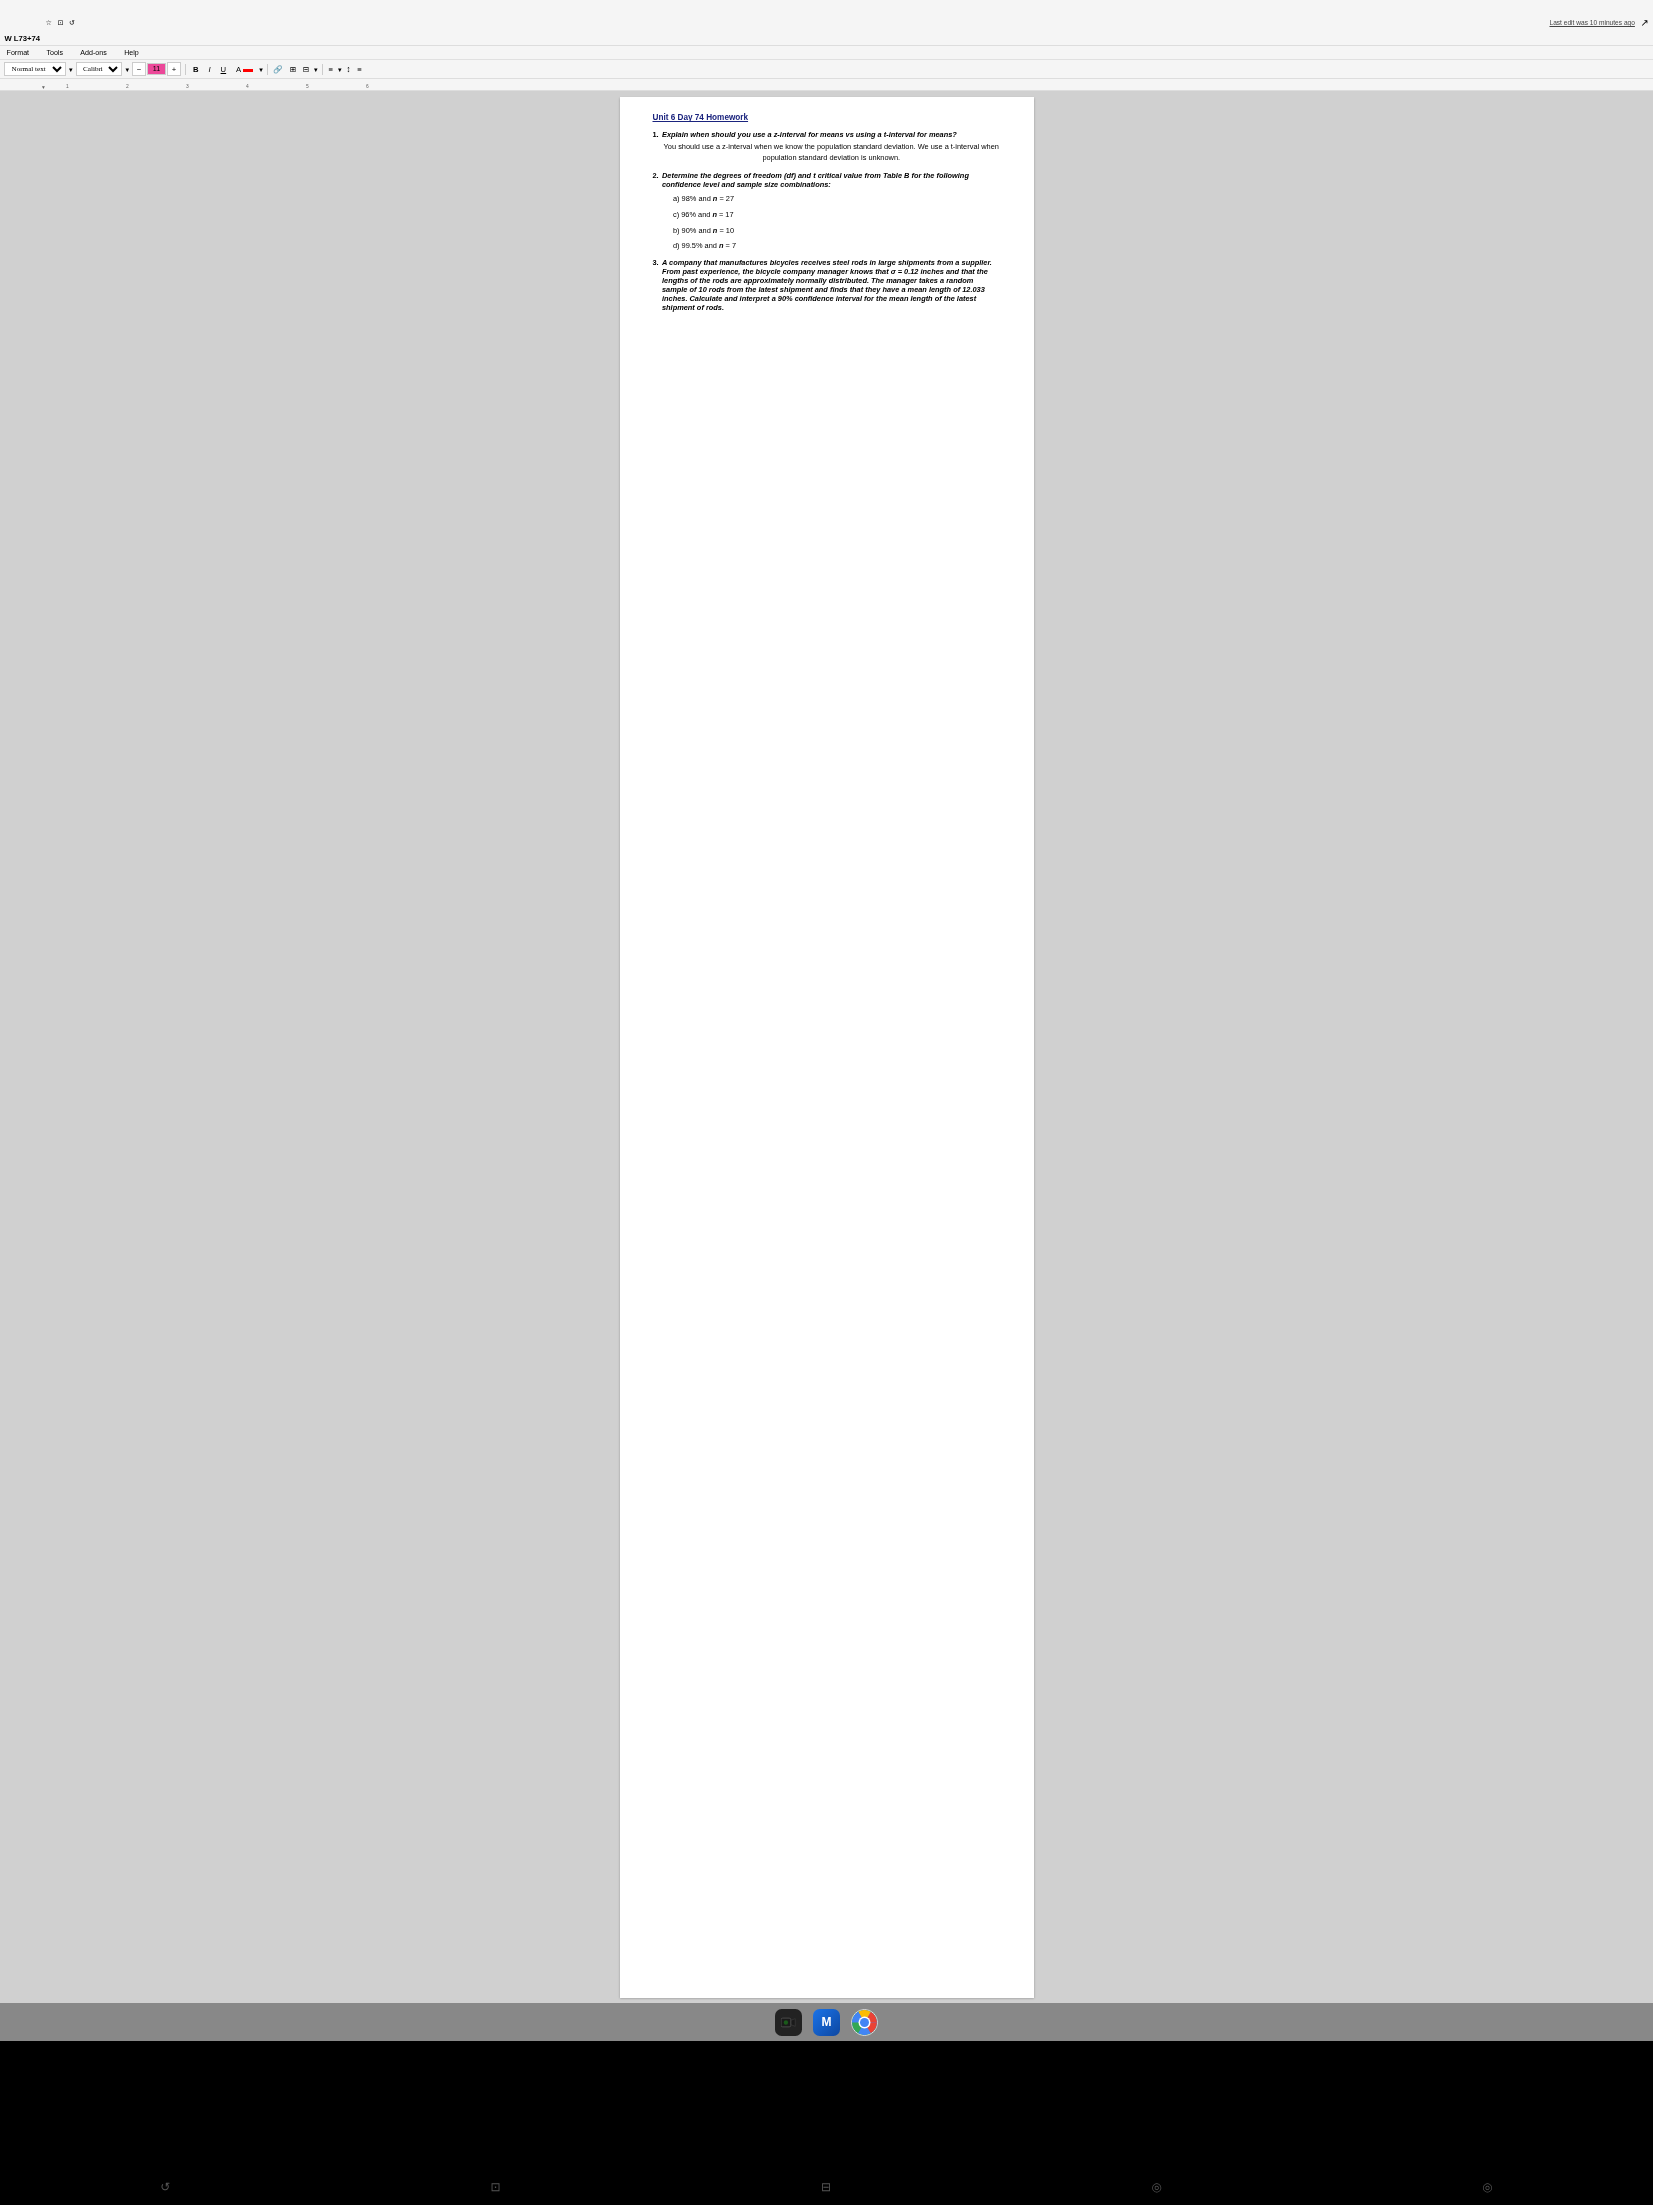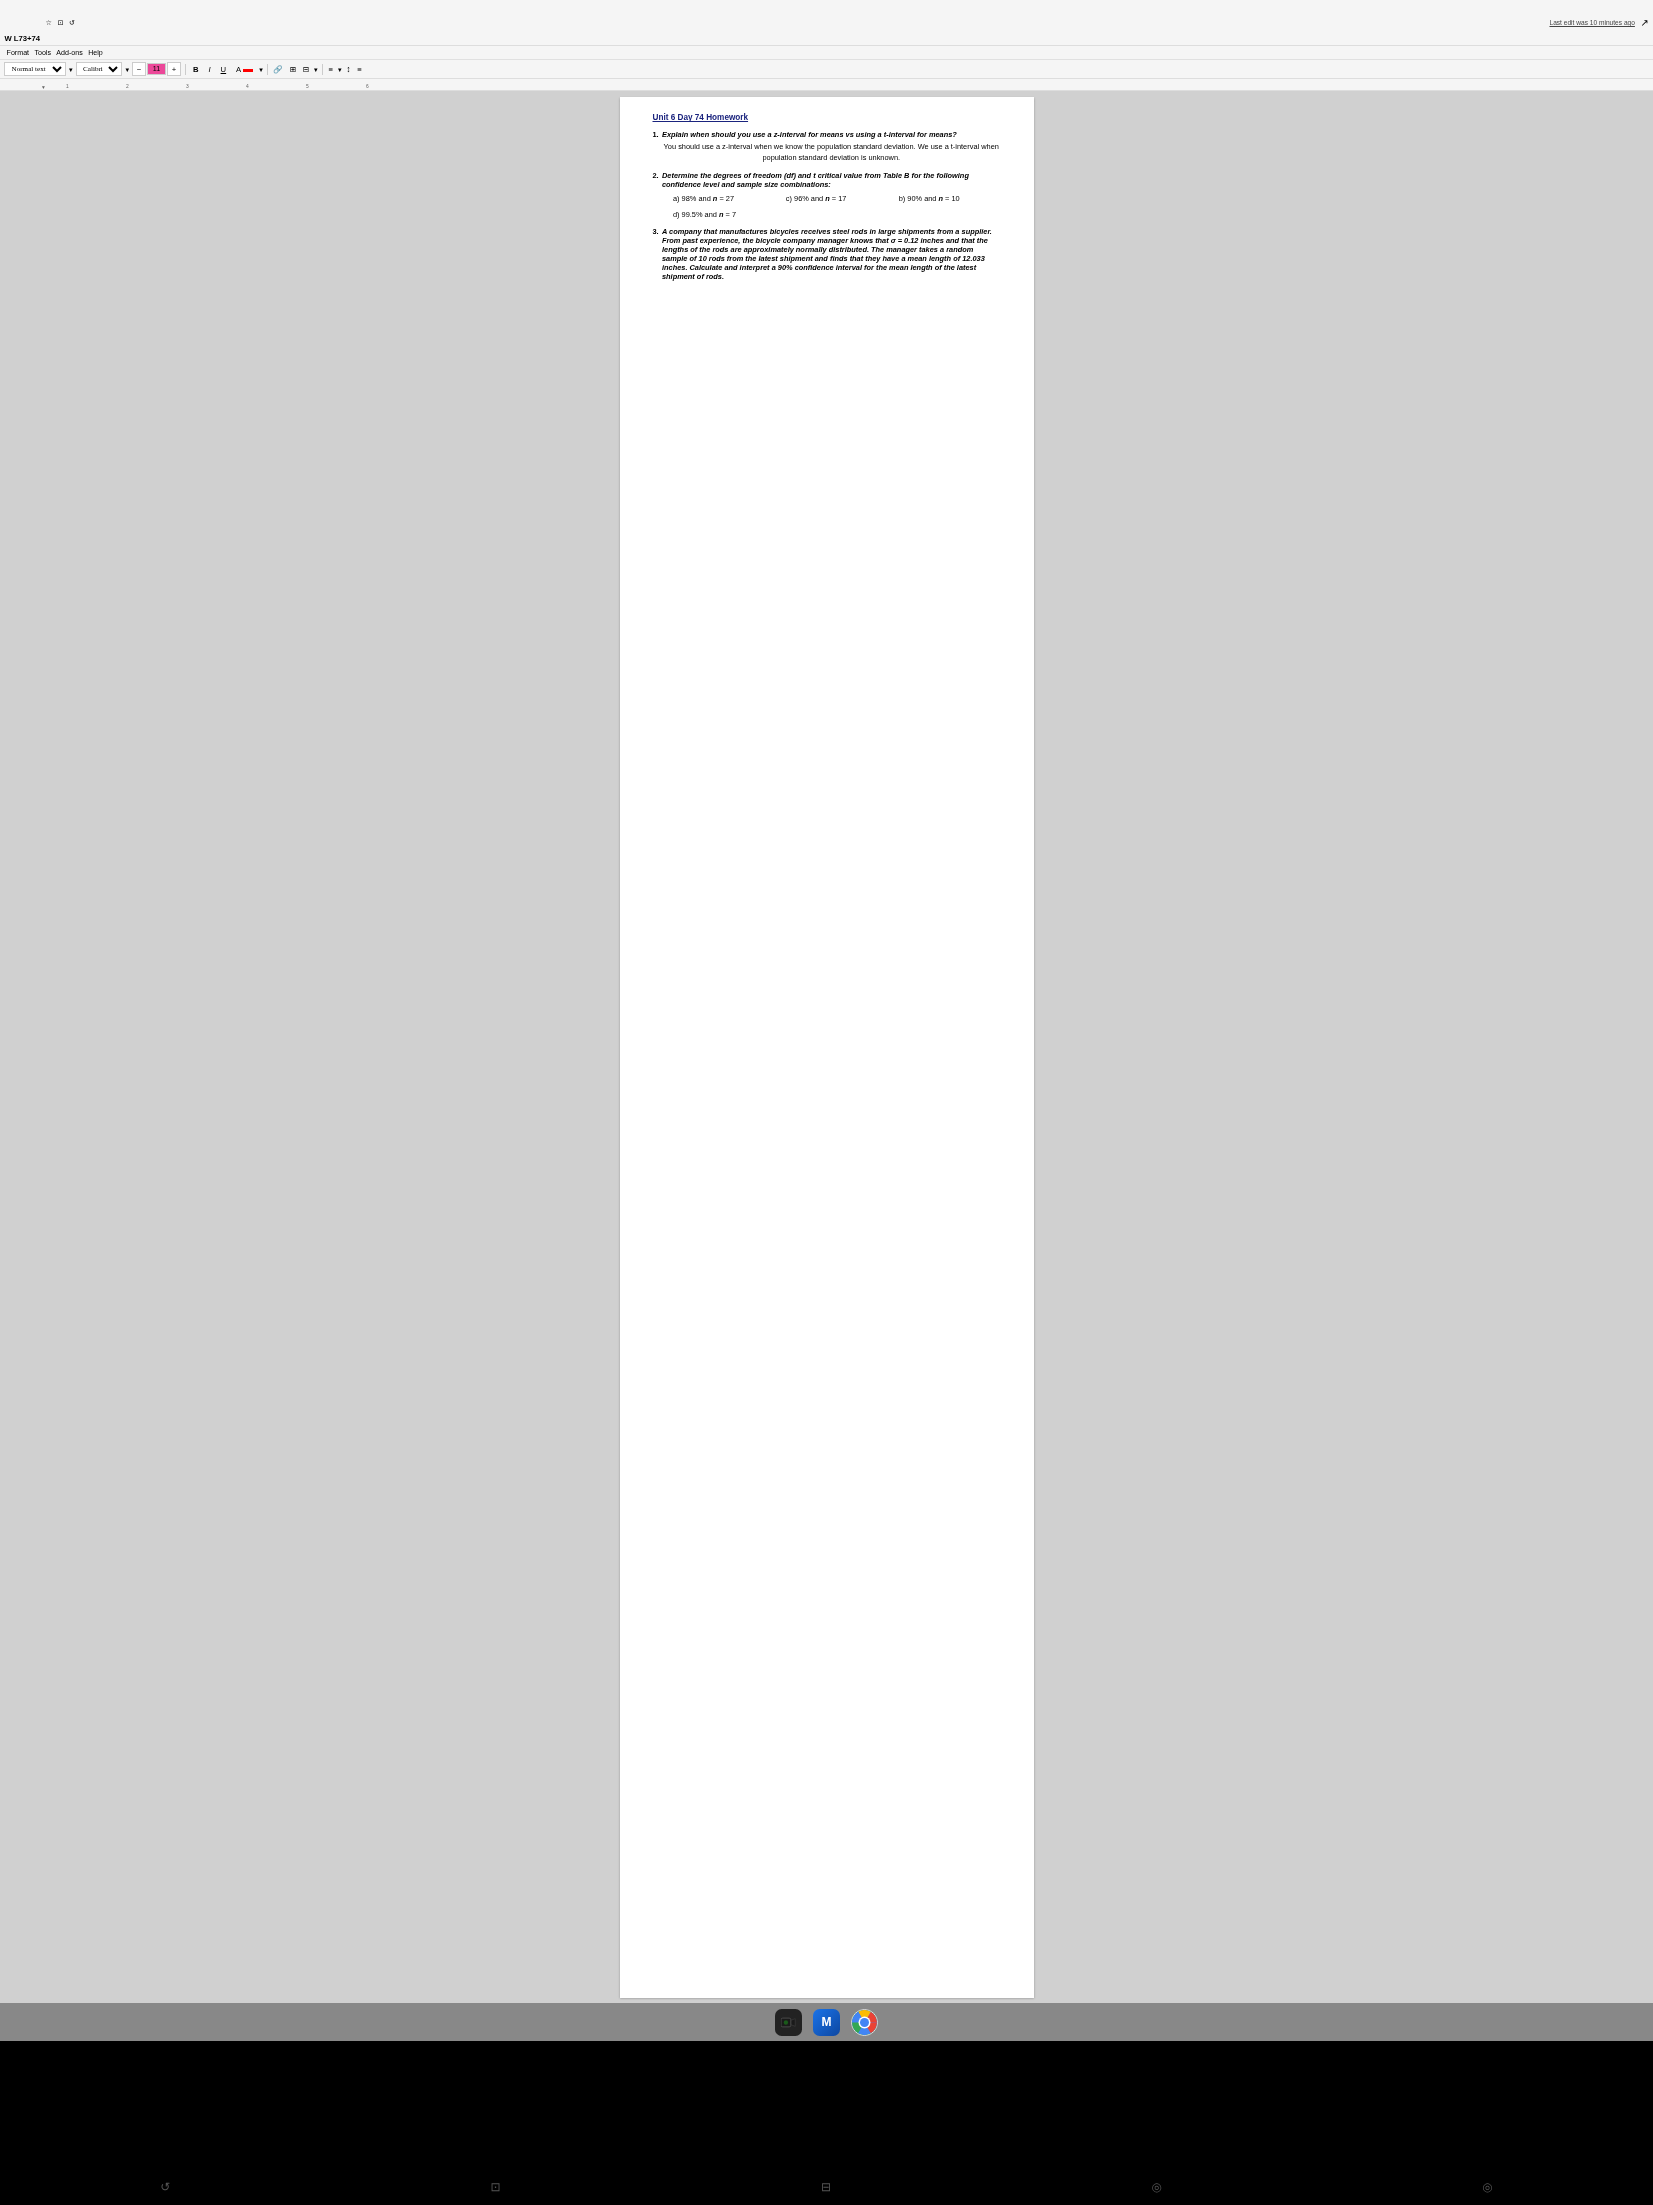--- a/index.html
+++ b/index.html
@@ -33,21 +33,21 @@
       color: #444;
       text-decoration: underline;
     }
 
     
     .menu-bar {
       background: #f5f5f5;
       padding: 1.1px 4.4px;
       display: flex;
       align-items: flex-end;
-      gap: 1px;
+      gap: 13px;
       font-size: 7.1px;
       border-bottom: 0.5px solid #e0e0e0;
     }
     .menu-item {
       cursor: pointer;
       padding: 1.1px 2.2px;
     }
 
     
     .toolbar {
@@ -183,21 +183,21 @@
     .q-bold { font-weight: bold; font-style: italic; }
     .answer-text {
       margin-top: 2.2px;
       line-height: 1.5;
       text-align: center;
     }
 
     
     .sub-grid {
       display: grid;
-      grid-template-columns: 1fr 1fr 1fr;
+      grid-template-columns: 1fr;
       gap: 6.6px 11px;
       margin-top: 5.5px;
       margin-left: 11px;
     }
     .sub-item {
       font-size: 7.4px;
     }
 
     
     .dock-area {

